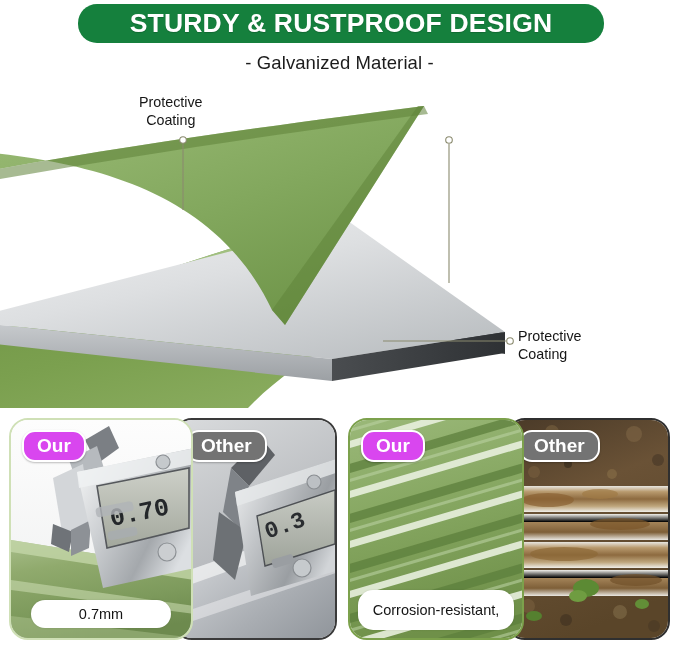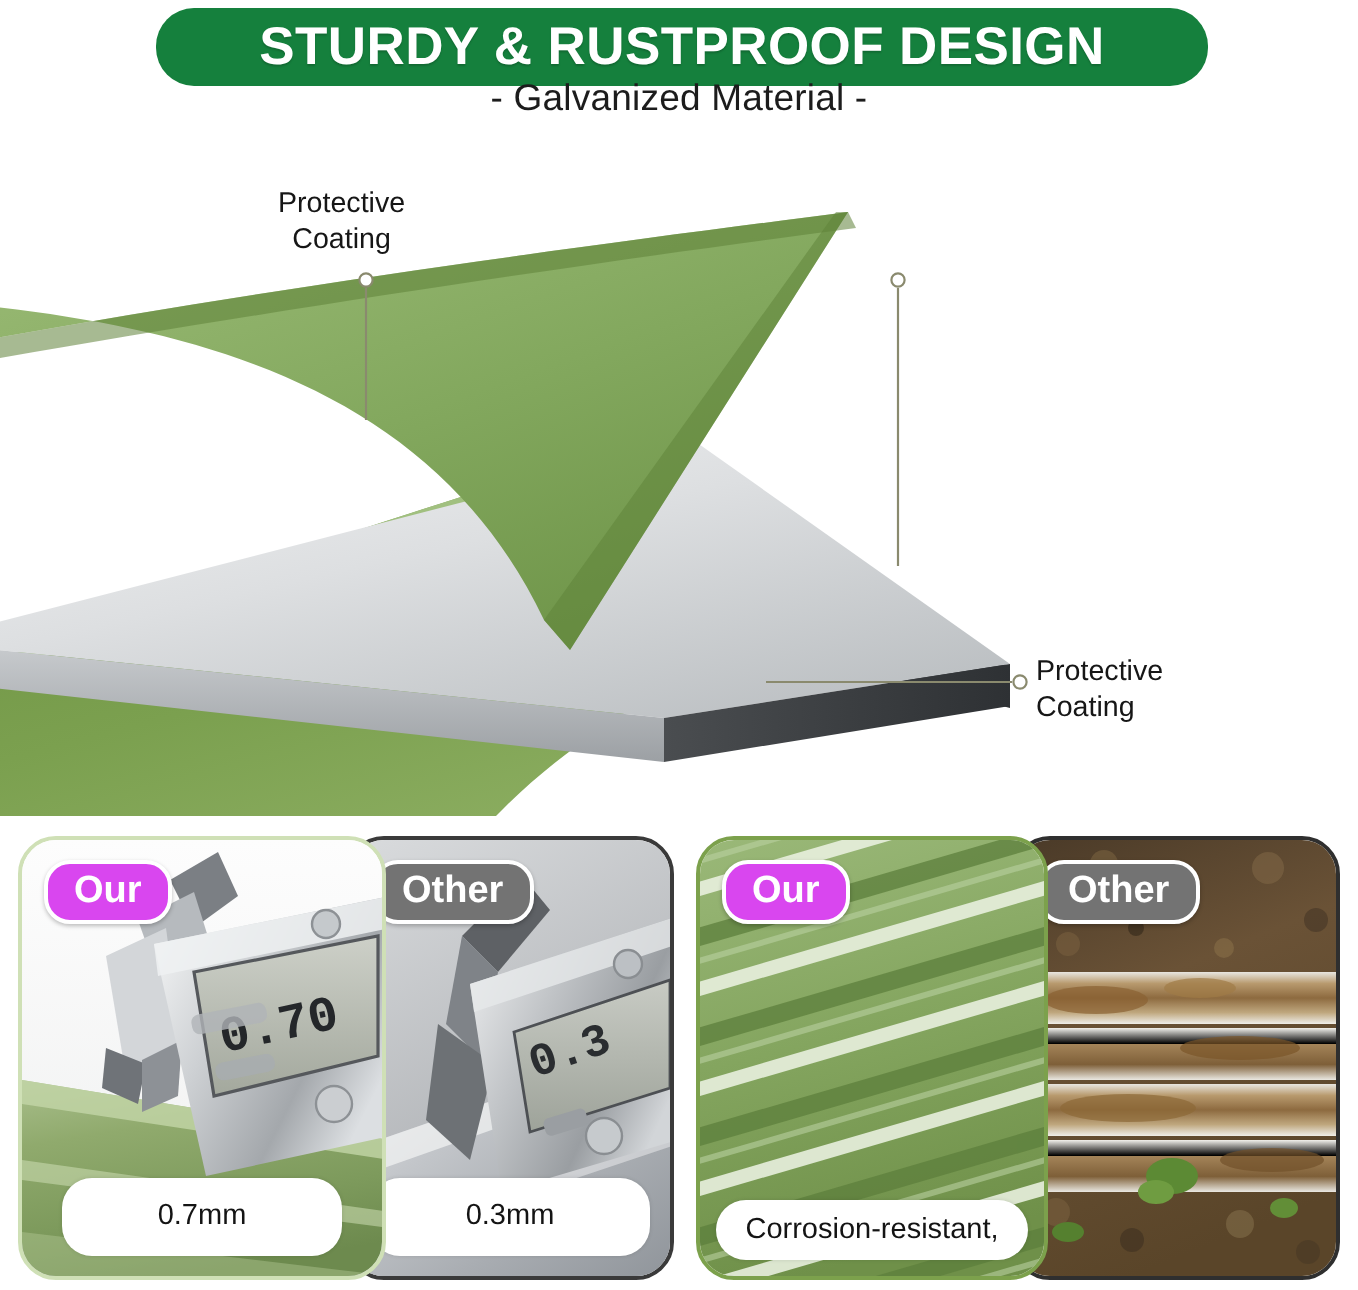--- a/index.html
+++ b/index.html
@@ -33,21 +33,21 @@
     color: #ffffff;
     font-size: 26.5px;
     font-weight: bold;
     letter-spacing: 0.2px;
     white-space: nowrap;
     text-shadow: 0 1px 1px rgba(0,0,0,0.18);
   }
   #header-subtitle {
     position: absolute;
     left: 0;
-    top: 38px;
+    top: 52px;
     width: 679px;
     text-align: center;
     font-size: 18.5px;
     color: #1c1c1c;
     letter-spacing: 0.1px;
   }
 
   
   #diagram {
     position: absolute;
@@ -142,22 +142,22 @@
     line-height: 1.16;
     color: #141414;
     text-align: center;
     padding: 5px 10px;
     box-sizing: border-box;
     display: flex;
     align-items: center;
     justify-content: center;
     box-shadow: 0 0 2px rgba(0,0,0,0.12);
   }
-  .caption-1line { width: 140px; height: 39px; }
-  .caption-2line { width: 156px; height: 30px; bottom: 8px; }
+  .caption-1line { width: 140px; height: 28px; }
+  .caption-2line { width: 156px; height: 40px; bottom: 8px; }
 </style>
 </head>
 <body>
 
 <div id="header-banner">
   <span id="header-title">STURDY &amp; RUSTPROOF DESIGN</span>
 </div>
 <div id="header-subtitle">- Galvanized Material -</div>
 
 <div id="diagram">
@@ -323,21 +323,20 @@
       <polygon points="82,96 160,70 160,124 90,146" fill="url(#lcd2)" stroke="#4d5054" stroke-width="1.4"></polygon>
       <g transform="translate(112,112) rotate(-19)">
         <text x="0" y="0" font-family="'Liberation Mono', monospace" font-size="23" font-weight="bold" fill="#2a2d30" text-anchor="middle">0.3</text>
       </g>
 
       <circle cx="139" cy="62" r="7" fill="#bcc0c4" stroke="#8a8e92" stroke-width="1.2"></circle>
       <circle cx="127" cy="148" r="9" fill="#c6cacd" stroke="#8a8e92" stroke-width="1.2"></circle>
       <rect x="96" y="140" width="22" height="9" rx="3" fill="#9a9ea2" transform="rotate(-17 96 140)"></rect>
     </svg>
     <div class="badge badge-other">Other</div>
-    <div class="caption-pill caption-1line">0.3mm</div>
   </div>
 
   <div class="card card-ours">
     <svg class="card-photo" width="184" height="222" viewBox="0 0 184 222">
       <defs>
         <linearGradient id="greenPanel" x1="0" y1="0" x2="0.3" y2="1">
           <stop offset="0%" stop-color="#a9bf8c"></stop>
           <stop offset="30%" stop-color="#90aa6d"></stop>
           <stop offset="70%" stop-color="#7d9a5c"></stop>
           <stop offset="100%" stop-color="#6d8a4e"></stop>

